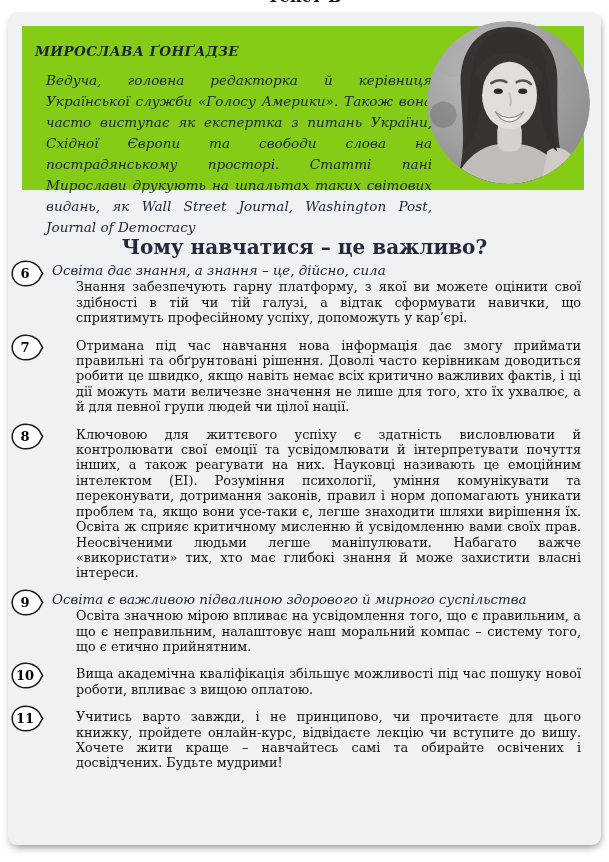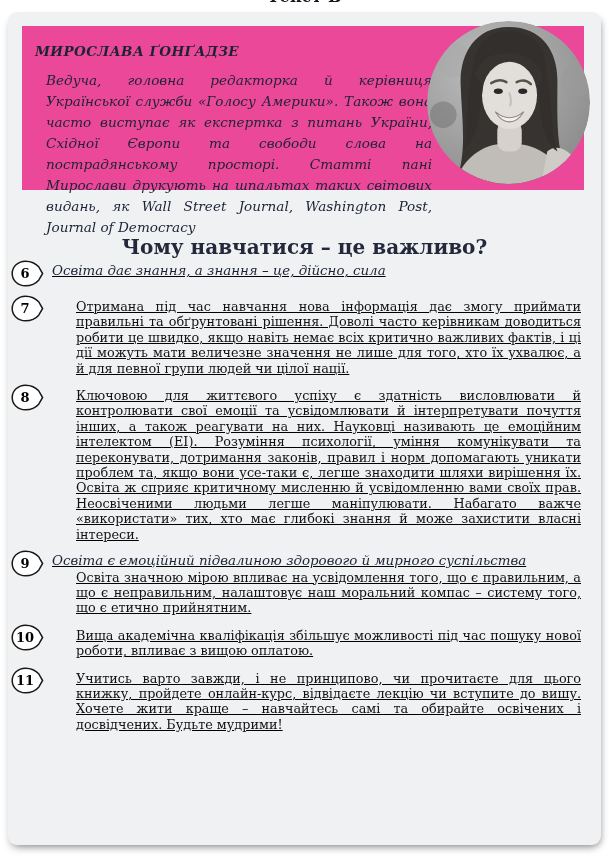--- a/index.html
+++ b/index.html
@@ -22,21 +22,21 @@
     position: absolute; left: 8px; top: 12px;
     width: 593px; height: 833px;
     background: var(--card-bg, #eff1f3);
     border-radius: 9px;
     box-shadow: 0 5px 9px -3px rgba(0,0,0,.38), 4px 3px 7px -4px rgba(0,0,0,.25);
   }
 
   .bio-box {
     position: absolute; left: 14px; top: 14px;
     width: 562px; height: 164px;
-    background: #ec4899;
+    background: #84cc16;
   }
   .bio-inner { position: absolute; left: 13px; top: 17px; width: 402px; color: var(--ink-heading, #1c2335); }
   .bio-name {
     font-weight: 700; font-style: italic;
     font-size: 13.5px; letter-spacing: .4px;
   }
   .bio-desc {
     margin: 11px 0 0 11px; width: 386px;
     font-style: italic; font-size: 13.6px; line-height: 21px;
     text-align: justify;
@@ -56,21 +56,21 @@
 
   .items { position: absolute; left: 3px; top: 251px; width: 570px; }
   .item { display: flex; align-items: flex-start; margin-bottom: 11px; }
   .badge { position: relative; flex: 0 0 33px; width: 33px; height: 27px; margin-right: 8px; margin-top: -3px; }
   .badge svg { display: block; width: 33px; height: 27px; }
   .badge .num {
     position: absolute; left: 0; top: 0; width: 28px; height: 27px;
     display: flex; align-items: center; justify-content: center;
     font-weight: 700; font-size: 13px; color: #000;
   }
-  .content { flex: 1; min-width: 0; text-decoration: underline; }
+  .content { flex: 1; min-width: 0; }
   .heading {
     font-style: italic; font-size: 13.4px; line-height: 15.4px;
     color: var(--ink-heading, #1b2234);
   }
   .body {
     margin: 1px 0 0 0; padding-left: 24px;
     font-size: 12.8px; line-height: 15.4px;
     text-align: justify; color: #121212;
   }
 </style>
@@ -129,20 +129,21 @@
   <div class="items" id="items">
   <div class="item">
     <span class="badge">
       <svg viewBox="0 0 33 27">
         <path d="M14.5,1.2 C7,1.2 1.2,6.7 1.2,13.5 C1.2,20.3 7,25.8 14.5,25.8 C20,25.8 24.9,23.4 27.9,19.9 L31.6,13.5 L27.9,7.1 C24.9,3.6 20,1.2 14.5,1.2 Z" fill="#ffffff" stroke="#181818" stroke-width="1.5"></path>
       </svg>
       <span class="num">6</span>
     </span>
     <div class="content">
       <div class="heading">Освіта дає знання, а знання – це, дійсно, сила</div>
+      <p class="body">Знання забезпечують гарну платформу, з якої ви можете оцінити свої здібності в тій чи тій галузі, а відтак сформувати навички, що сприятимуть професійному успіху, допоможуть у кар’єрі.</p>
     </div>
   </div>
 
   <div class="item">
     <span class="badge">
       <svg viewBox="0 0 33 27">
         <path d="M14.5,1.2 C7,1.2 1.2,6.7 1.2,13.5 C1.2,20.3 7,25.8 14.5,25.8 C20,25.8 24.9,23.4 27.9,19.9 L31.6,13.5 L27.9,7.1 C24.9,3.6 20,1.2 14.5,1.2 Z" fill="#ffffff" stroke="#181818" stroke-width="1.5"></path>
       </svg>
       <span class="num">7</span>
     </span>
@@ -164,21 +165,21 @@
   </div>
 
   <div class="item">
     <span class="badge">
       <svg viewBox="0 0 33 27">
         <path d="M14.5,1.2 C7,1.2 1.2,6.7 1.2,13.5 C1.2,20.3 7,25.8 14.5,25.8 C20,25.8 24.9,23.4 27.9,19.9 L31.6,13.5 L27.9,7.1 C24.9,3.6 20,1.2 14.5,1.2 Z" fill="#ffffff" stroke="#181818" stroke-width="1.5"></path>
       </svg>
       <span class="num">9</span>
     </span>
     <div class="content">
-      <div class="heading">Освіта є емоційний підвалиною здорового й мирного суспільства</div>
+      <div class="heading">Освіта є важливою підвалиною здорового й мирного суспільства</div>
       <p class="body">Освіта значною мірою впливає на усвідомлення того, що є правильним, а що є неправильним, налаштовує наш моральний компас – систему того, що є етично прийнятним.</p>
     </div>
   </div>
 
   <div class="item">
     <span class="badge">
       <svg viewBox="0 0 33 27">
         <path d="M14.5,1.2 C7,1.2 1.2,6.7 1.2,13.5 C1.2,20.3 7,25.8 14.5,25.8 C20,25.8 24.9,23.4 27.9,19.9 L31.6,13.5 L27.9,7.1 C24.9,3.6 20,1.2 14.5,1.2 Z" fill="#ffffff" stroke="#181818" stroke-width="1.5"></path>
       </svg>
       <span class="num">10</span>

